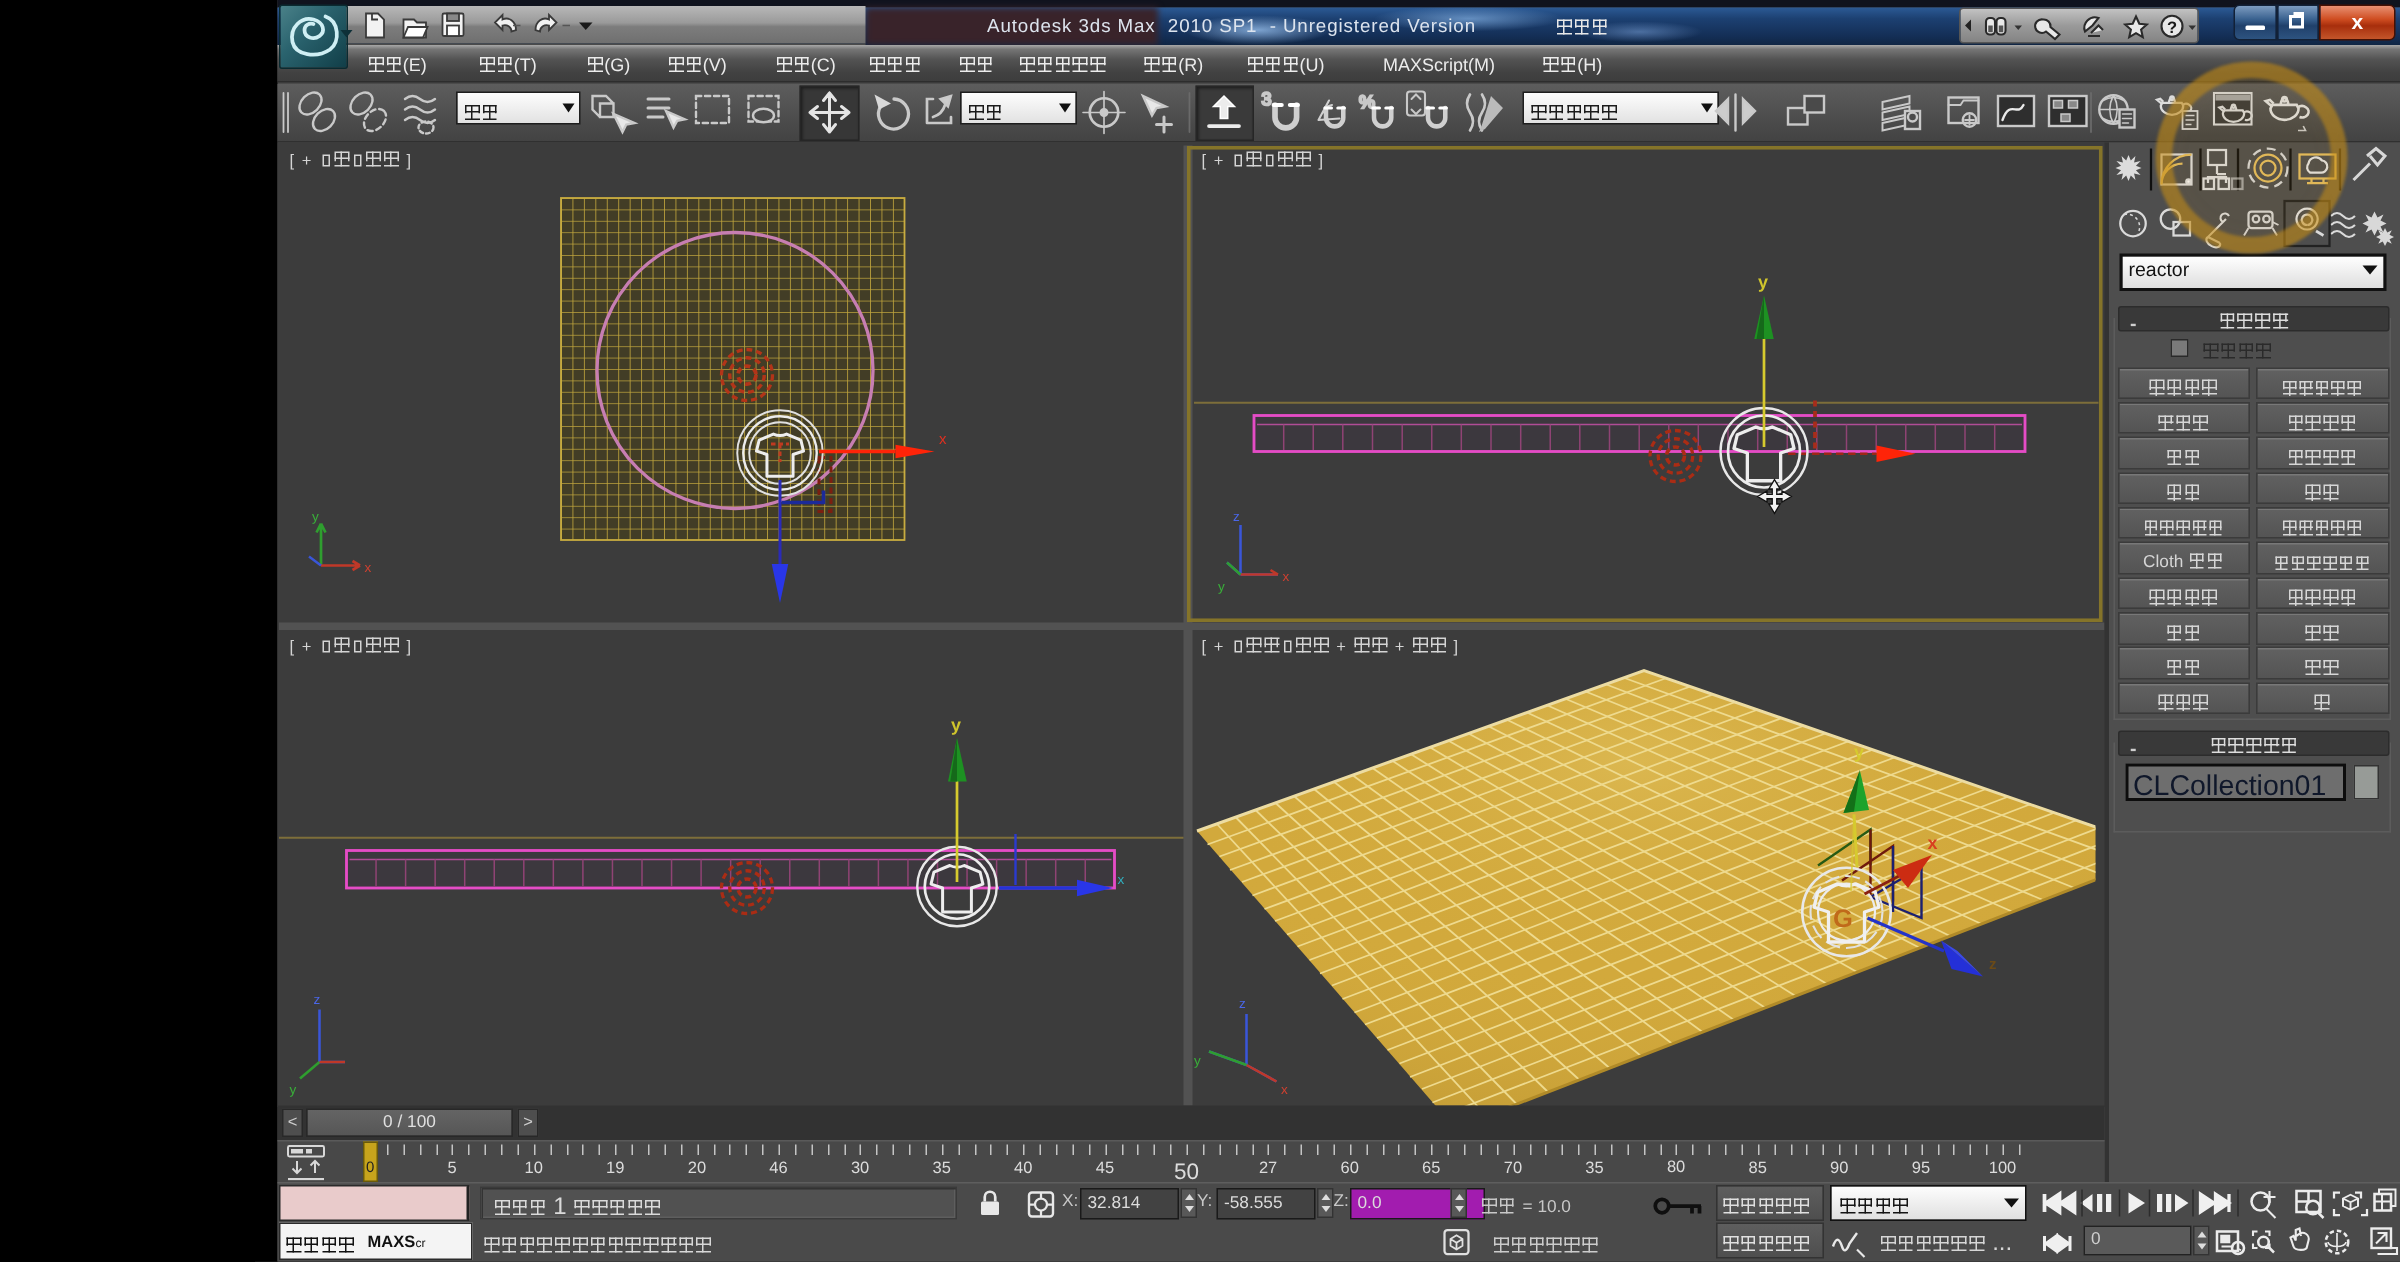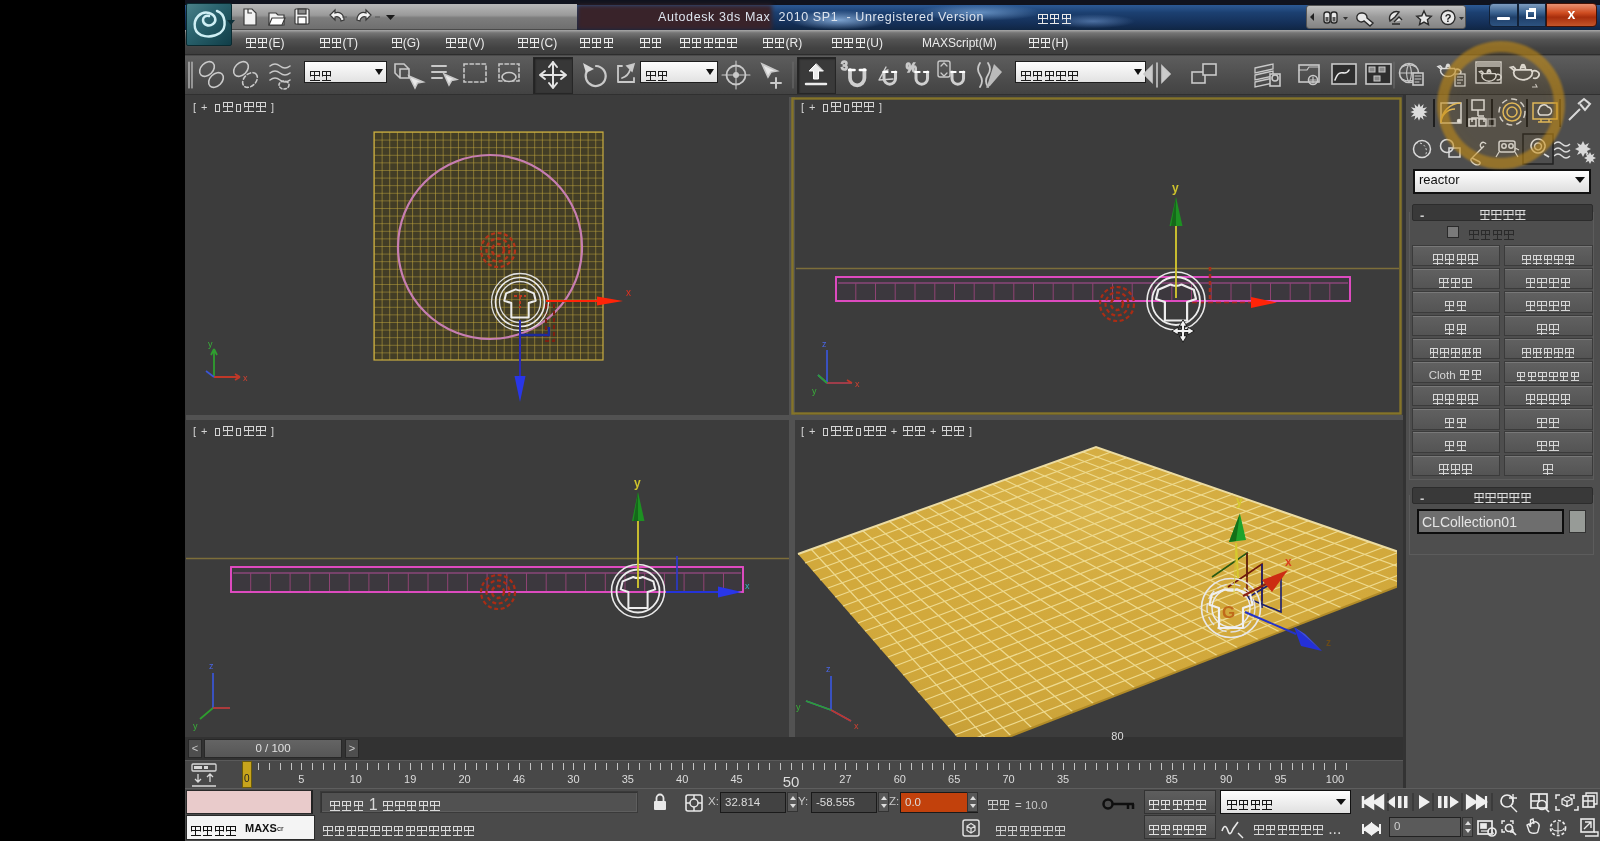--- a/index.html
+++ b/index.html
@@ -285,21 +285,21 @@
 <div class="a" style="left:1411.5px;top:431.3px;width:88px;height:21.5px;background:linear-gradient(180deg,#616161,#545454);border:1px solid #3b3b3b;box-shadow:inset 0 1px 0 #787878;text-align:center;color:#d6d6d6"><span style="position:relative;top:4px"><i class="z"></i><i class="z"></i></span></div>
 <div class="a" style="left:1503.5px;top:431.3px;width:89px;height:21.5px;background:linear-gradient(180deg,#616161,#545454);border:1px solid #3b3b3b;box-shadow:inset 0 1px 0 #787878;text-align:center;color:#d6d6d6"><span style="position:relative;top:4px"><i class="z"></i><i class="z"></i></span></div>
 <div class="a" style="left:1411.5px;top:454.6px;width:88px;height:21.5px;background:linear-gradient(180deg,#616161,#545454);border:1px solid #3b3b3b;box-shadow:inset 0 1px 0 #787878;text-align:center;color:#d6d6d6"><span style="position:relative;top:4px"><i class="z"></i><i class="z"></i><i class="z"></i></span></div>
 <div class="a" style="left:1503.5px;top:454.6px;width:89px;height:21.5px;background:linear-gradient(180deg,#616161,#545454);border:1px solid #3b3b3b;box-shadow:inset 0 1px 0 #787878;text-align:center;color:#d6d6d6"><span style="position:relative;top:4px"><i class="z"></i></span></div>
 <div class="a" style="left:1409px;top:495px;width:185px;height:60px;border:1px solid #5c5c5c;border-top:none"></div>
 <div class="a" style="left:1412px;top:487px;width:181px;height:17px;background:#393939;border:1px solid #2c2c2c;border-radius:2px">
     <div class="a" style="left:7px;top:2.5px;color:#cfcfcf;font-size:13px;font-weight:bold">-</div>
     <div class="a" style="left:50%;top:3px;transform:translateX(-50%);color:#dedede;white-space:nowrap;line-height:11px"><i class="z"></i><i class="z"></i><i class="z"></i><i class="z"></i><i class="z"></i></div>
   </div>
 <div class="a" style="left:1417px;top:509px;width:147px;height:25px;background:#6e6e6e;border:2px solid #0d0d0d">
-<div class="a" style="left:3px;top:3px;color:#e5e5e5;font-size:14px">CLCollection01</div>
+<div class="a" style="left:3px;top:3px;color:#0f172a;font-size:19px">CLCollection01</div>
   </div>
 <div class="a" style="left:1569px;top:510px;width:17px;height:23px;background:#979b97;border:1px solid #333"></div>
 <div class="a vl" style="left:193px;top:101px">[ + <i class="b"></i><i class="z"></i><i class="b"></i><i class="z"></i><i class="z"></i> ]</div>
 <div class="a vl" style="left:801px;top:101px">[ + <i class="b"></i><i class="z"></i><i class="b"></i><i class="z"></i><i class="z"></i> ]</div>
 <div class="a vl" style="left:193px;top:425px">[ + <i class="b"></i><i class="z"></i><i class="b"></i><i class="z"></i><i class="z"></i> ]</div>
 <div class="a vl" style="left:801px;top:425px">[ + <i class="b"></i><i class="z"></i><i class="z"></i><i class="b"></i><i class="z"></i><i class="z"></i> + <i class="z"></i><i class="z"></i> + <i class="z"></i><i class="z"></i> ]</div>
 <svg class="a" style="left:186px;top:97px" width="1217" height="640" viewBox="186 97 1217 640">
     <defs>
       <pattern id="gp" width="7.63" height="7.6" patternUnits="userSpaceOnUse" x="374" y="132">
         <rect width="7.63" height="7.6" fill="#423d26"></rect>
@@ -643,21 +643,21 @@
 <div class="a" style="left:561.4px;top:773px;width:24px;text-align:center;color:#dcdcdc;font-size:11px">30</div>
 <div class="a" style="left:615.8px;top:773px;width:24px;text-align:center;color:#dcdcdc;font-size:11px">35</div>
 <div class="a" style="left:670.2px;top:773px;width:24px;text-align:center;color:#dcdcdc;font-size:11px">40</div>
 <div class="a" style="left:724.6px;top:773px;width:24px;text-align:center;color:#dcdcdc;font-size:11px">45</div>
 <div class="a" style="left:779.0px;top:773px;width:24px;text-align:center;color:#dcdcdc;font-size:15px">50</div>
 <div class="a" style="left:833.4px;top:773px;width:24px;text-align:center;color:#dcdcdc;font-size:11px">27</div>
 <div class="a" style="left:887.8px;top:773px;width:24px;text-align:center;color:#dcdcdc;font-size:11px">60</div>
 <div class="a" style="left:942.2px;top:773px;width:24px;text-align:center;color:#dcdcdc;font-size:11px">65</div>
 <div class="a" style="left:996.6px;top:773px;width:24px;text-align:center;color:#dcdcdc;font-size:11px">70</div>
 <div class="a" style="left:1051.0px;top:773px;width:24px;text-align:center;color:#dcdcdc;font-size:11px">35</div>
-<div class="a" style="left:1105.4px;top:730px;width:24px;text-align:center;color:#dcdcdc;font-size:11px">80</div>
+<div class="a" style="left:1105.4px;top:772px;width:24px;text-align:center;color:#dcdcdc;font-size:11px">80</div>
 <div class="a" style="left:1159.8px;top:773px;width:24px;text-align:center;color:#dcdcdc;font-size:11px">85</div>
 <div class="a" style="left:1214.2px;top:773px;width:24px;text-align:center;color:#dcdcdc;font-size:11px">90</div>
 <div class="a" style="left:1268.6px;top:773px;width:24px;text-align:center;color:#dcdcdc;font-size:11px">95</div>
 <div class="a" style="left:1323.0px;top:773px;width:24px;text-align:center;color:#dcdcdc;font-size:11px">100</div>
 <div class="a" style="left:242px;top:761px;width:10px;height:27px;background:#c7a41c;border:1px solid #6a5a0a"></div>
 <div class="a" style="left:244px;top:773px;color:#222;font-size:10px">0</div>
 <div class="a" style="left:186px;top:790px;width:127px;height:24px;background:#e9cbcb;border:1px solid #2a2a2a;border-right:2px solid #222"></div>
 <div class="a" style="left:186px;top:815px;width:129px;height:25px;background:#f4f4f4;border:1px solid #2a2a2a">
     <span style="position:absolute;left:3px;top:5px;color:#111"><i class="z"></i><i class="z"></i><i class="z"></i><i class="z"></i></span>
     <span style="position:absolute;left:58px;top:6px;color:#111;font-size:11px;font-weight:bold">MAXS</span>
@@ -684,21 +684,21 @@
   </div>
 <div class="a" style="left:798px;top:795px;color:#c8c8c8;font-size:11.5px">Y:</div>
 <div class="a" style="left:811px;top:792px;width:66px;height:21px;background:#424242;border:1.5px solid #1a1a1a">
     <span style="position:absolute;left:4px;top:3px;color:#dcdcdc;font-size:11.5px">-58.555</span>
   </div>
 <div class="a" style="left:878px;top:792px;width:11px;height:20px;background:#585858;border:1px solid #333">
     <div class="a" style="left:2px;top:3px;width:0;height:0;border-left:3.5px solid transparent;border-right:3.5px solid transparent;border-bottom:4.5px solid #ddd"></div>
     <div class="a" style="left:2px;top:11px;width:0;height:0;border-left:3.5px solid transparent;border-right:3.5px solid transparent;border-top:4.5px solid #ddd"></div>
   </div>
 <div class="a" style="left:889px;top:795px;color:#c8c8c8;font-size:11.5px">Z:</div>
-<div class="a" style="left:900px;top:792px;width:78px;height:21px;background:#c2410c;border:1.5px solid #1a1a1a">
+<div class="a" style="left:900px;top:792px;width:90px;height:21px;background:#a21caf;border:1.5px solid #1a1a1a">
     <span style="position:absolute;left:4px;top:3px;color:#dcdcdc;font-size:11.5px">0.0</span>
   </div>
 <div class="a" style="left:967px;top:792px;width:11px;height:20px;background:#585858;border:1px solid #333">
     <div class="a" style="left:2px;top:3px;width:0;height:0;border-left:3.5px solid transparent;border-right:3.5px solid transparent;border-bottom:4.5px solid #ddd"></div>
     <div class="a" style="left:2px;top:11px;width:0;height:0;border-left:3.5px solid transparent;border-right:3.5px solid transparent;border-top:4.5px solid #ddd"></div>
   </div>
 <div class="a" style="left:987px;top:795px;color:#c8c8c8"><i class="z"></i><i class="z"></i> <span style="font-size:11.5px"> = 10.0</span></div>
 <svg class="a" style="left:960px;top:817px" width="26" height="22" viewBox="0 0 26 22">
 <rect x="3" y="3" width="16" height="16" rx="2" fill="none" stroke="#e0e0e0" stroke-width="1.5"></rect>
 <path d="M7 9 l4 -2.5 4 2.5 0 4.5 -4 2.5 -4 -2.5z M7 9 l4 2.5 4 -2.5 M11 11.5 l0 5" fill="none" stroke="#e0e0e0" stroke-width="1.2"></path>

